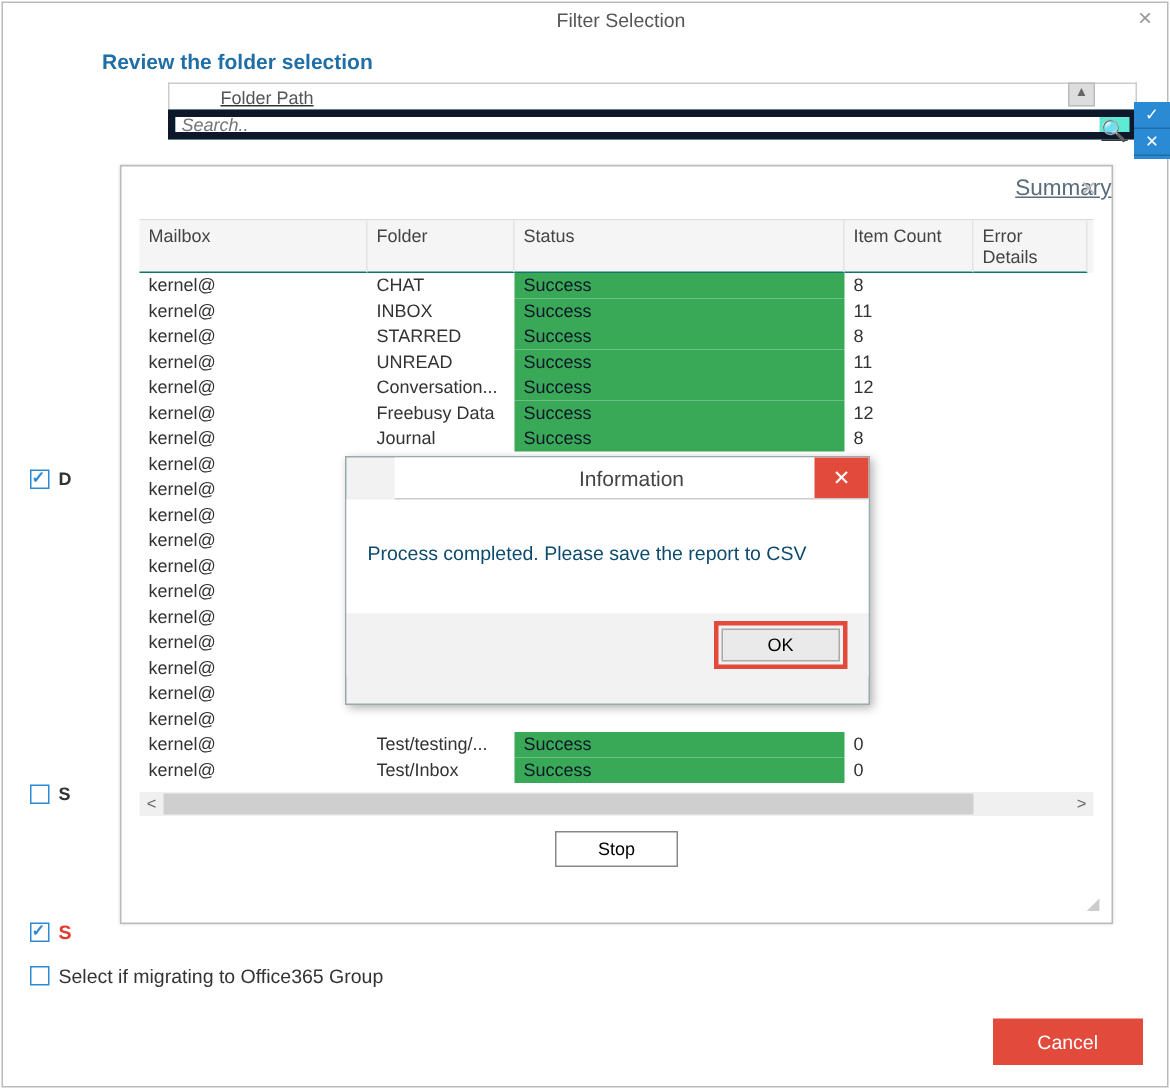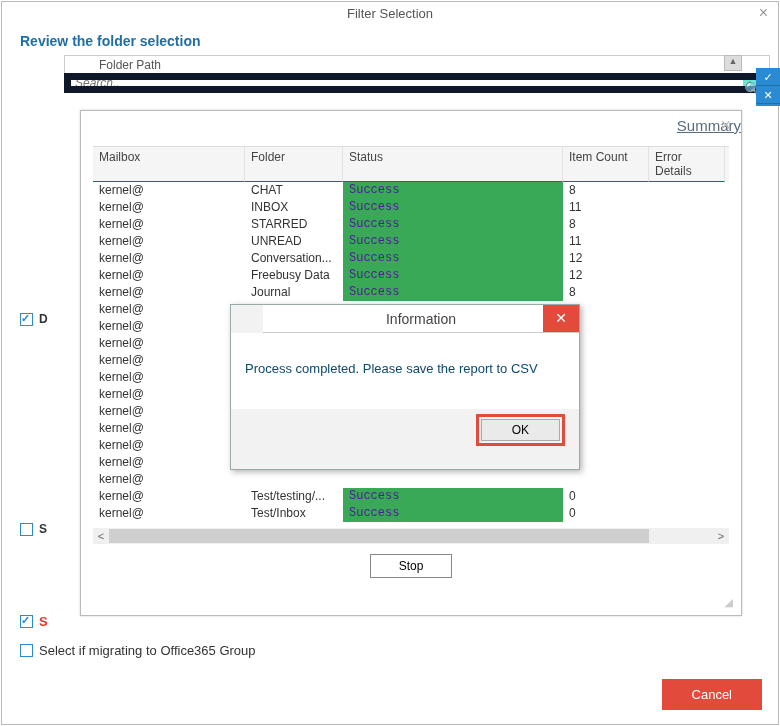--- a/index.html
+++ b/index.html
@@ -14,20 +14,21 @@
     position: relative;
     overflow: hidden;
   }
   .outer {
     border: 1px solid #bbb;
     width: 778px;
     height: 724px;
     margin: 1px;
     position: relative;
     background: #fff;
+    padding-left: 48px;
   }
   .title-bar {
     text-align: center;
     padding: 4px 0 2px 0;
     color: #555;
     font-size: 13px;
     position: relative;
   }
   .title-close {
     position: absolute;
@@ -37,36 +38,37 @@
     font-size: 16px;
     cursor: pointer;
   }
   .review-heading {
     color: #1f6fa6;
     font-weight: 600;
     font-size: 14px;
     padding: 10px 0 6px 18px;
   }
   .folder-path-row {
-    margin: 0 8px 0 62px;
-    position: relative;
+    margin: 0 20px 0 62px;
+    position: relative;
+    text-decoration: underline;
   }
   .folder-path-label {
     font-size: 12px;
     color: #555;
     padding: 2px 0 2px 34px;
     border: 1px solid #ccc;
     border-bottom: none;
     background: #fff;
     height: 18px;
     line-height: 14px;
   }
   .search-row {
     display: flex;
-    border: 7px solid #0f172a;
+    border: 5px solid #0f172a;
     height: 20px;
     background: #5eead4;
   }
   .search-input {
     flex: 1;
     border: none;
     outline: none;
     font-size: 12px;
     padding: 0 4px;
     font-style: italic;
@@ -186,22 +188,21 @@
   }
   .grid-row > div {
     padding: 1px 6px 1px 6px;
     height: 17px;
     line-height: 15px;
     overflow: hidden;
     white-space: nowrap;
   }
   .cell-status {
     background: #3aa957;
-    color: #4c1d95;
-    font-family: Liberation Mono, monospace;
+    color: #0f172a;
   }
   .cell-status.empty { background: transparent; }
   .scroll-track {
     margin: 6px 12px 0 12px;
     height: 16px;
     background: #f0f0f0;
     position: relative;
     display: flex;
     align-items: center;
     justify-content: space-between;

